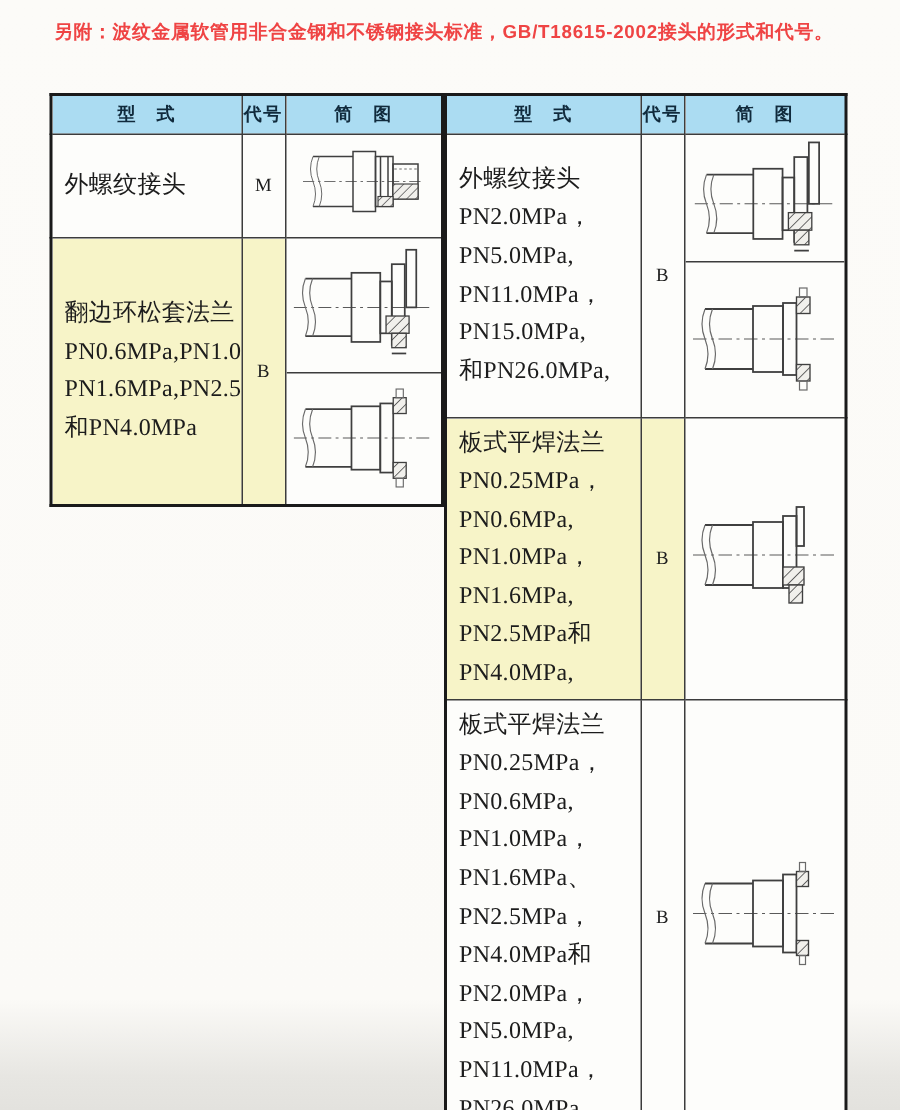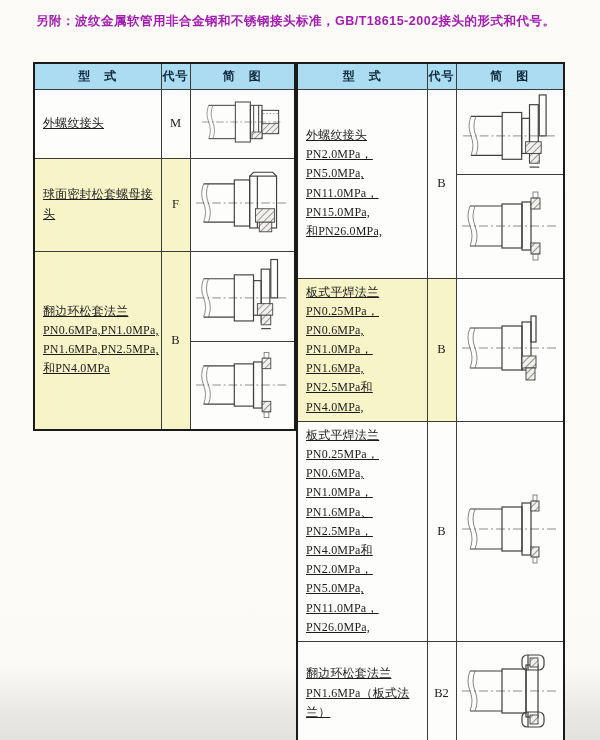--- a/index.html
+++ b/index.html
@@ -7,39 +7,39 @@
   body {
     position:relative;
     font-family:"Liberation Serif","DejaVu Serif",serif;
     background:linear-gradient(180deg,#fcfbf8 0%,#fbfaf7 90%,#e7e6e2 97%,#e3e2de 100%);
     color:#1c1c1c;
     overflow:hidden;
   }
   .page-title {
     position:absolute; left:36px; top:13px;
     font-family:"Liberation Sans","DejaVu Sans",sans-serif;
-    font-size:12.5px; font-weight:bold; color:#a21caf; letter-spacing:0.5px;
+    font-size:12.5px; font-weight:bold; color:#ef4444; letter-spacing:0.5px;
   }
   table.joint-table {
     position:absolute; top:62px;
     border-collapse:collapse; table-layout:fixed;
     background:#fdfdfb;
     border:2px solid #1a1a1a;
   }
   #table-left  { left:33px;  width:261px; }
   #table-right { left:296px; width:267px; }
   .joint-table td, .joint-table th { border:1px solid #3c3c3c; overflow:hidden; }
   th.hdr {
     background:var(--header-bg,#abdcf2);
     font-size:12px; font-weight:bold; color:#102a3c;
     height:26px; text-align:center; letter-spacing:1px;
   }
   td.type-cell {
-    font-size:12px; line-height:1.6; padding:4px 4px 4px 8px;
-    vertical-align:middle; white-space:pre-line; letter-spacing:0.2px;text-decoration:underline;
+    font-size:16px; line-height:1.6; padding:4px 4px 4px 8px;
+    vertical-align:middle; white-space:pre-line; letter-spacing:0.2px;
   }
   td.code-cell { font-size:12.5px; text-align:center; vertical-align:middle; }
   td.diagram-cell { text-align:center; vertical-align:middle; padding:0; background:#fdfdfb; }
   td.hl { background:var(--highlight-bg,#f7f4c8); }
   .diag-sec { display:flex; align-items:center; justify-content:center; }
   .diag-sec + .diag-sec { border-top:1px solid #3c3c3c; }
   svg .ln { fill:none; stroke:#3f3f3f; stroke-width:1.2; }
   svg .thin { fill:none; stroke:#6a6a6a; stroke-width:0.8; }
   svg .cl { stroke:#5a5a5a; stroke-width:0.7; stroke-dasharray:9 3 2 3; }
   svg .ht { fill:url(#hatch); stroke:#3f3f3f; stroke-width:0.9; }
@@ -84,37 +84,20 @@
         <line class="ln" x1="64" y1="16" x2="64" y2="56"></line>
             <line class="ln" x1="70" y1="16" x2="70" y2="56"></line>
         <rect class="ln" x="74" y="22" width="20" height="28"></rect>
         <line class="thin" x1="75" y1="26" x2="93" y2="26" stroke-dasharray="2 2"></line>
         <rect class="ht" x="74" y="38" width="20" height="12"></rect>
         <rect class="ht" x="62" y="48" width="12" height="8"></rect>
       </svg>
     </td>
   </tr>
 
-  <tr style="height:93px">
-    <td class="type-cell hl">球面密封松套螺母接头</td>
-    <td class="code-cell hl">F</td>
-    <td class="diagram-cell">
-      <svg width="96" height="70" viewBox="0 0 100 72">
-        <line class="cl" x1="2" y1="36" x2="98" y2="36"></line>
-        <path class="ln" d="M10,16 H42 M10,56 H42"></path>
-        <path class="thin" d="M10,16 q-4,10 0,20 q4,10 0,20 M15,16 q-4,10 0,20 q4,10 0,20"></path>
-        <rect class="ln" x="42" y="12" width="16" height="48"></rect>
-        <rect class="ln" x="58" y="8" width="28" height="54"></rect>
-        <line class="ln" x1="66" y1="8" x2="66" y2="62"></line>
-        <path class="ln" d="M58,8 L62,4 H82 L86,8"></path>
-        <rect class="ht" x="64" y="42" width="20" height="14"></rect>
-        <rect class="ht" x="68" y="56" width="13" height="10"></rect>
-      </svg>
-    </td>
-  </tr>
 
 
 
 
   <tr style="height:179px">
     <td class="type-cell hl">翻边环松套法兰
 PN0.6MPa,PN1.0MPa,
 PN1.6MPa,PN2.5MPa,
 和PN4.0MPa</td>
     <td class="code-cell hl">B</td>

